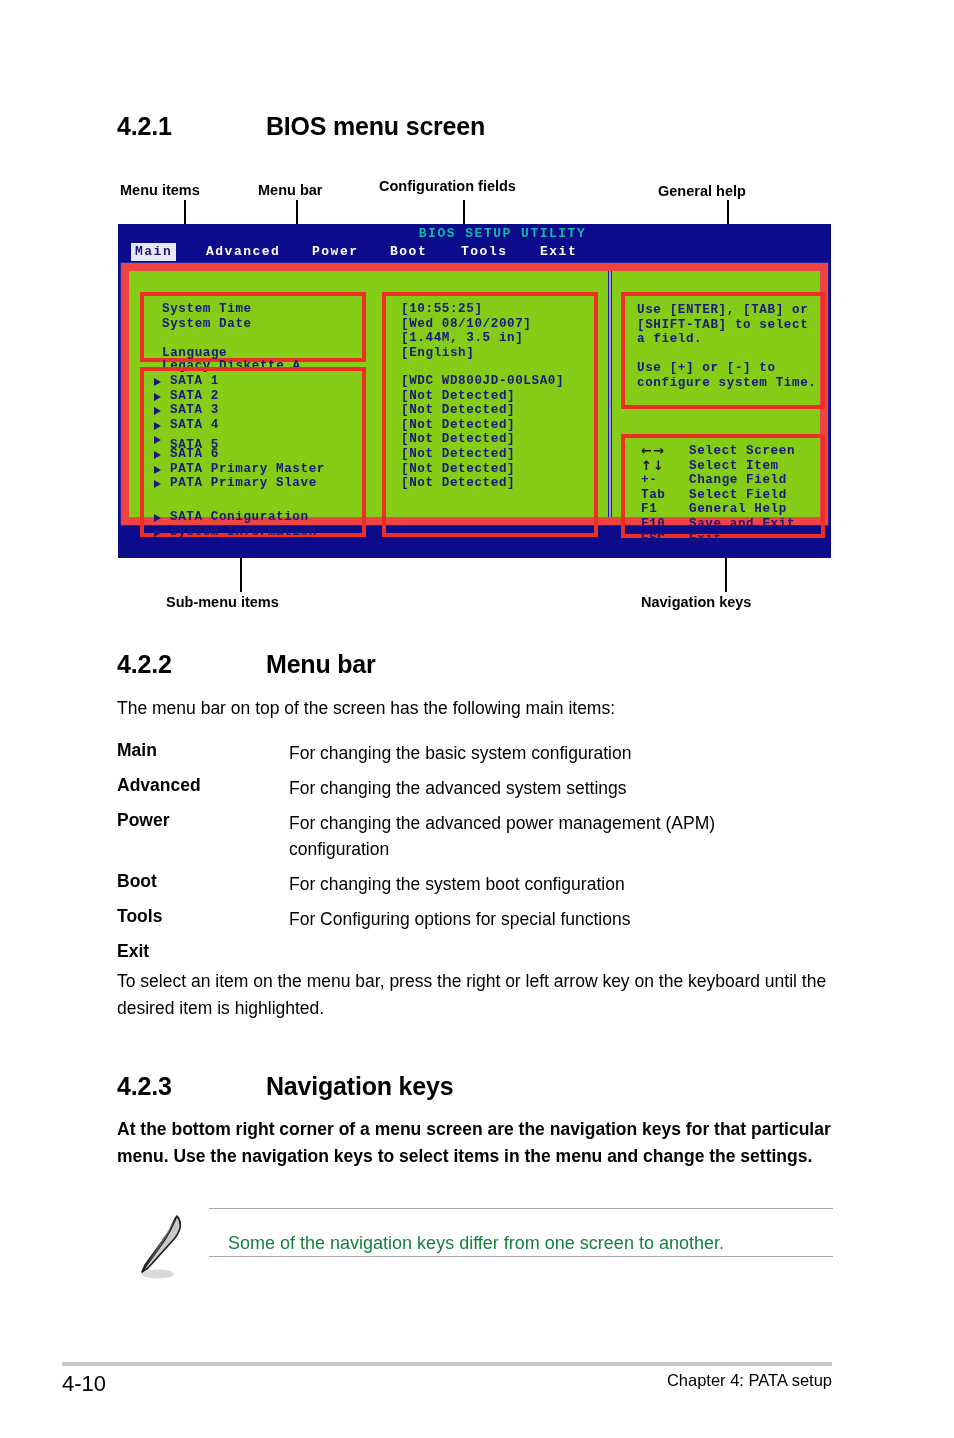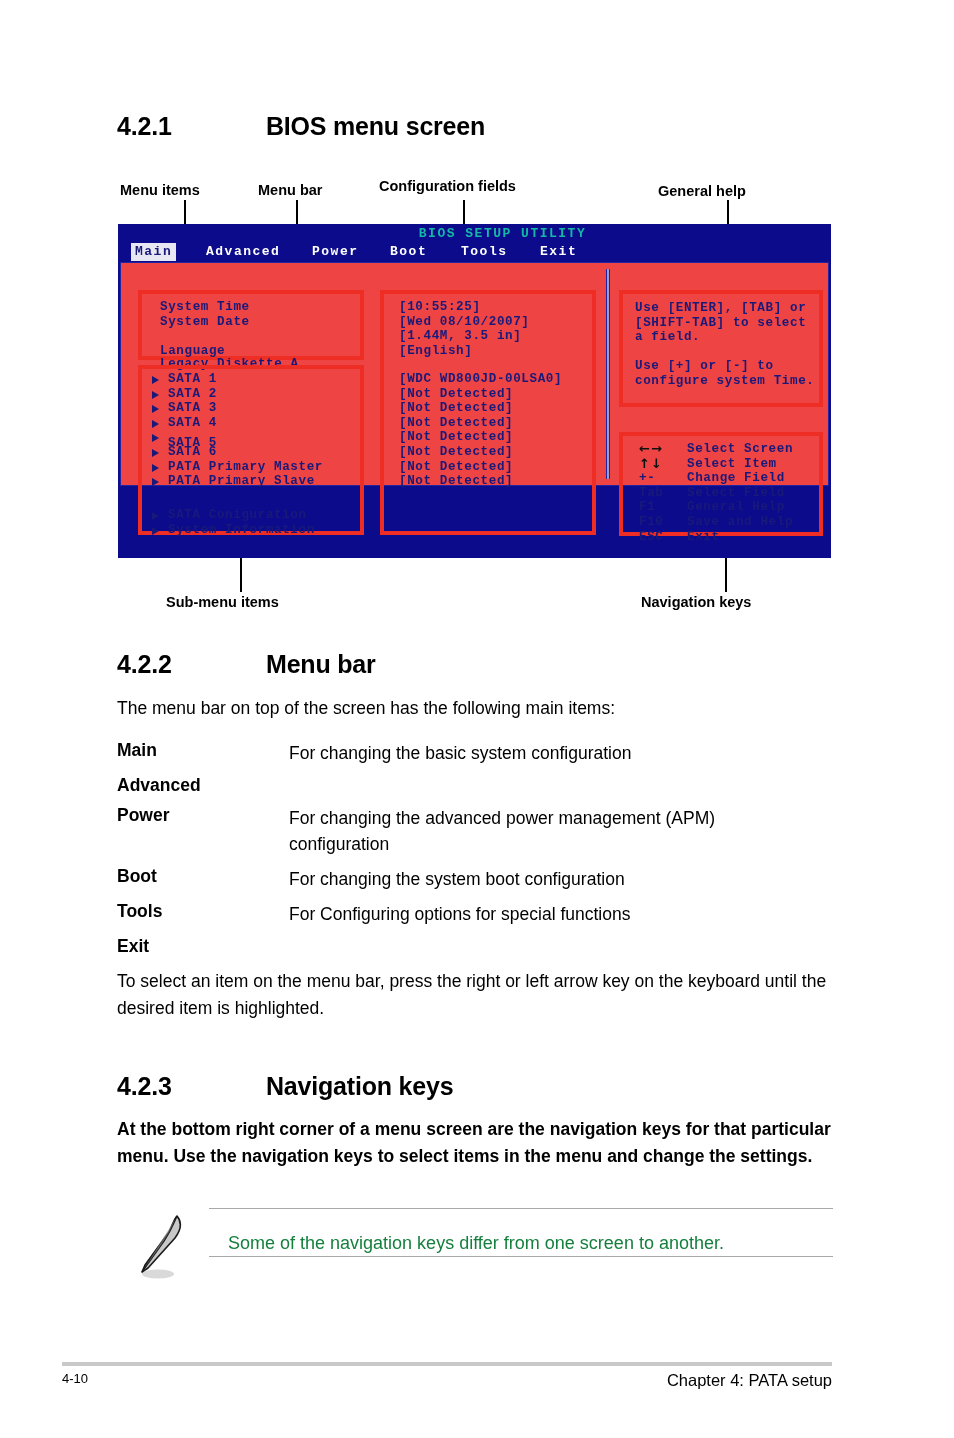--- a/index.html
+++ b/index.html
@@ -92,23 +92,23 @@
   .mb-item.active {
     background: #e8e8f4;
     color: #19197a;
   }
 
   .bios-body {
     position: absolute;
     top: 39px;
     left: 3px;
     width: 707px;
-    height: 222px;
-    background: #ef4444;
-    border: 6px solid #ef4444;
+    height: 262px;
+    background: #84cc16;
+    border: 8px solid #ef4444;
     box-sizing: border-box;
     outline: 1px solid #2323a0;
   }
 
   .bios-footer {
     position: absolute;
     left: 0;
     bottom: 0;
     width: 100%;
     height: 22px;
@@ -201,21 +201,21 @@
     left: 62px;
     top: 1362px;
     width: 770px;
     height: 4px;
     background: #c9c9c9;
   }
   #page-num {
     position: absolute;
     left: 62px;
     top: 1371px;
-    font-size: 13px;
+    font-size: 22px;
   }
   #chapter-label {
     position: absolute;
     right: 122px;
     top: 1371px;
     font-size: 16.5px;
   }
 </style>
 </head>
 <body>
@@ -332,21 +332,21 @@
     <div class="bios-text" style="left:512px; top:202.2px;">+-</div>
     <div class="bios-text" style="left:560px; top:202.2px;">Change Field</div>
 
     <div class="bios-text" style="left:512px; top:216.8px;">Tab</div>
     <div class="bios-text" style="left:560px; top:216.8px;">Select Field</div>
 
     <div class="bios-text" style="left:512px; top:231.4px;">F1</div>
     <div class="bios-text" style="left:560px; top:231.4px;">General Help</div>
 
     <div class="bios-text" style="left:512px; top:246px;">F10</div>
-    <div class="bios-text" style="left:560px; top:246px;">Save and Help</div>
+    <div class="bios-text" style="left:560px; top:246px;">Save and Exit</div>
 
     <div class="bios-text" style="left:512px; top:260.6px;">ESC</div>
     <div class="bios-text" style="left:560px; top:260.6px;">Exit</div>
 
   </div>
 
 </div>
 
 <div class="sec-head" style="left:117px; top:650px;">
   <span class="num">4.2.2</span>
@@ -355,20 +355,21 @@
 
 <div class="para" style="left:117px; top:695px; width:740px;">The menu bar on top of the screen has the following main items:</div>
 
 <div class="deflist">
   <div class="defrow">
     <div class="defterm">Main</div>
     <div class="defdesc">For changing the basic system configuration</div>
   </div>
   <div class="defrow">
     <div class="defterm">Advanced</div>
+    <div class="defdesc">For changing the advanced system settings</div>
   </div>
   <div class="defrow">
     <div class="defterm">Power</div>
     <div class="defdesc" style="width:500px;">For changing the advanced power management (APM) configuration</div>
   </div>
   <div class="defrow">
     <div class="defterm">Boot</div>
     <div class="defdesc">For changing the system boot configuration</div>
   </div>
   <div class="defrow">

